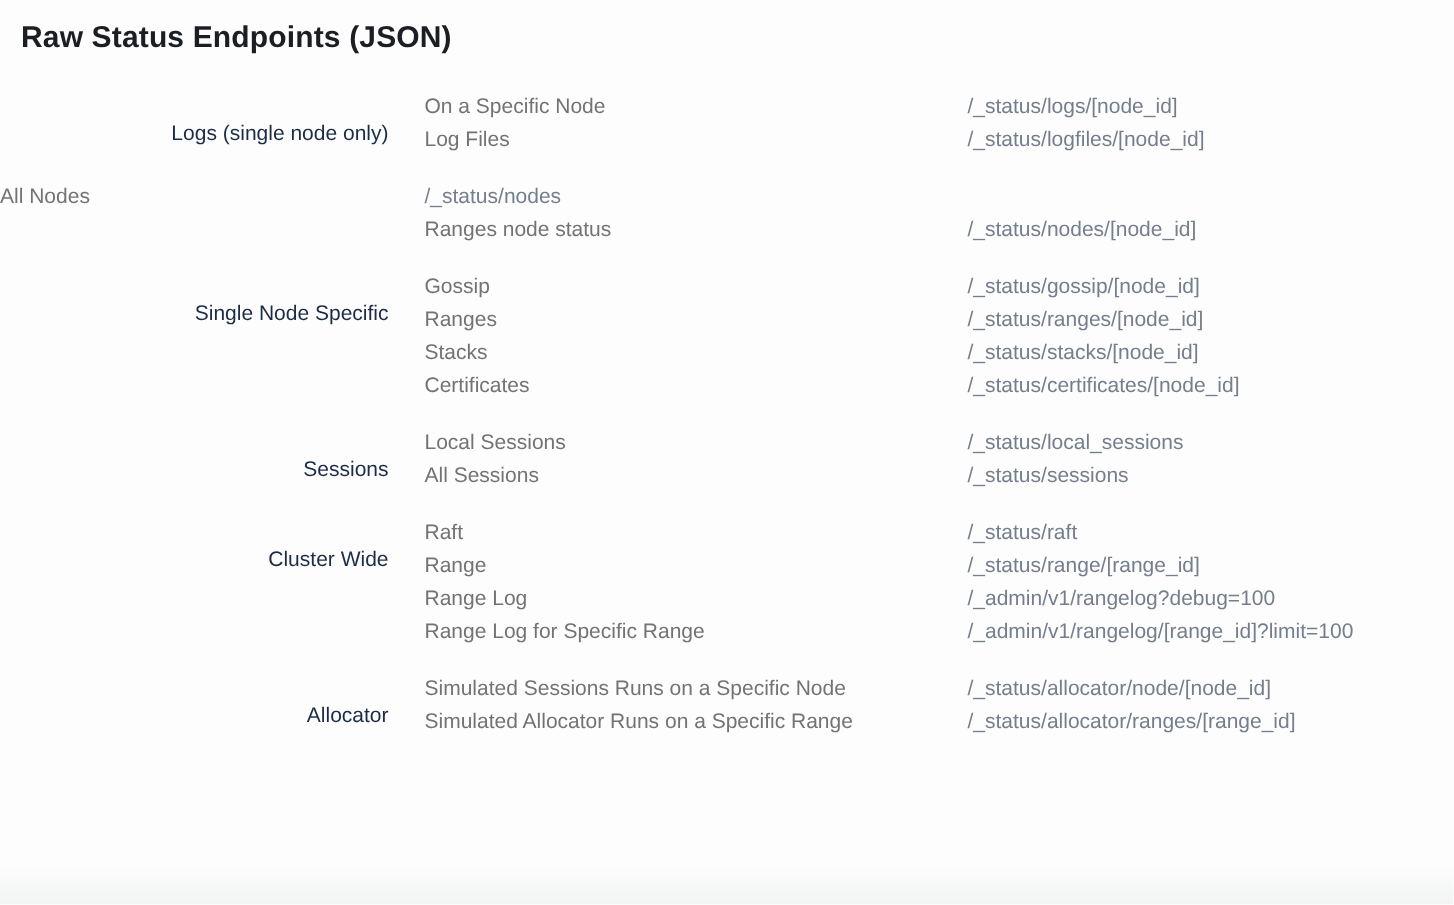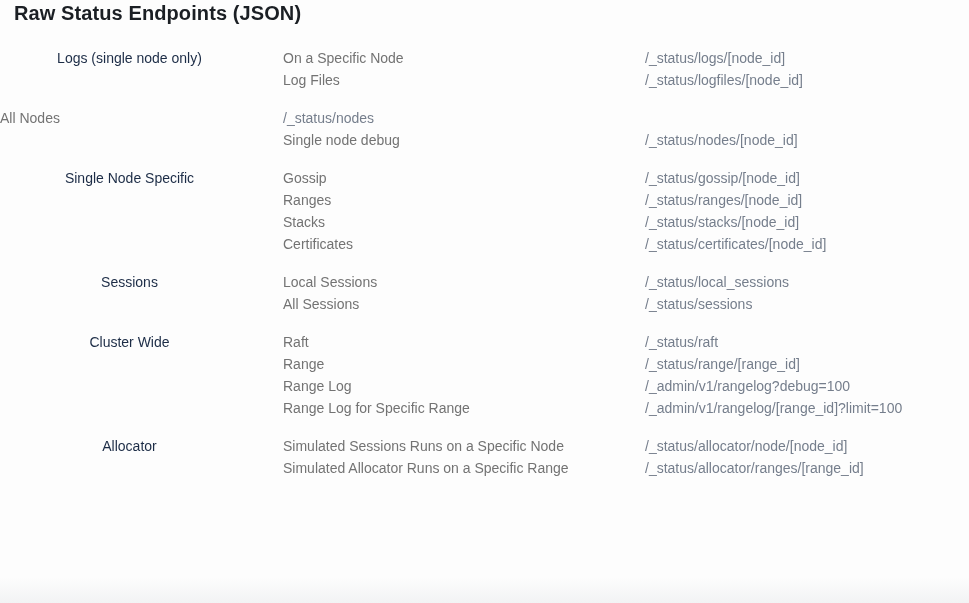--- a/index.html
+++ b/index.html
@@ -6,45 +6,46 @@
     margin: 0;
     padding: 0;
     width: 969px;
     height: 603px;
     background: #fdfdfd;
     font-family: "Liberation Sans", sans-serif;
     overflow: hidden;
     position: relative;
   }
   .page-title {
-    margin: 1px 0 22px 14px;
+    margin: 13px 0 22px 14px;
     font-size: 20px;
     line-height: 24px;
     font-weight: 700;
     color: #1b1f24;
     letter-spacing: 0.1px;
   }
   .endpoints-table {
     width: 100%;
   }
   .group {
     margin-bottom: 16px;
   }
   .row {
     display: grid;
     grid-template-columns: 283px 362px auto;
     height: 22px;
     line-height: 22px;
     font-size: 14px;
   }
   .cat {
-    text-align: center;
+    text-align: right;
     padding-right: 24px;
     color: #1c2c46;
     white-space: nowrap;
+    margin-top: 18px;
   }
   .lnk {
     color: #737373;
     text-decoration: none;
     white-space: nowrap;
     cursor: pointer;
     justify-self: start;
   }
   .path {
     color: #757e8c;
@@ -78,21 +79,21 @@
     <div class="path">/_status/logfiles/[node_id]</div>
   </div>
       </div>
       <div class="group">
         <div class="row">
     <a class="lnk" href="#">All Nodes</a>
     <div class="path">/_status/nodes</div>
   </div>
         <div class="row">
     <div class="cat"></div>
-    <a class="lnk" href="#">Single node debug</a>
+    <a class="lnk" href="#">Ranges node status</a>
     <div class="path">/_status/nodes/[node_id]</div>
   </div>
       </div>
       <div class="group">
         <div class="row">
     <div class="cat">Single Node Specific</div>
     <a class="lnk" href="#">Gossip</a>
     <div class="path">/_status/gossip/[node_id]</div>
   </div>
         <div class="row">

